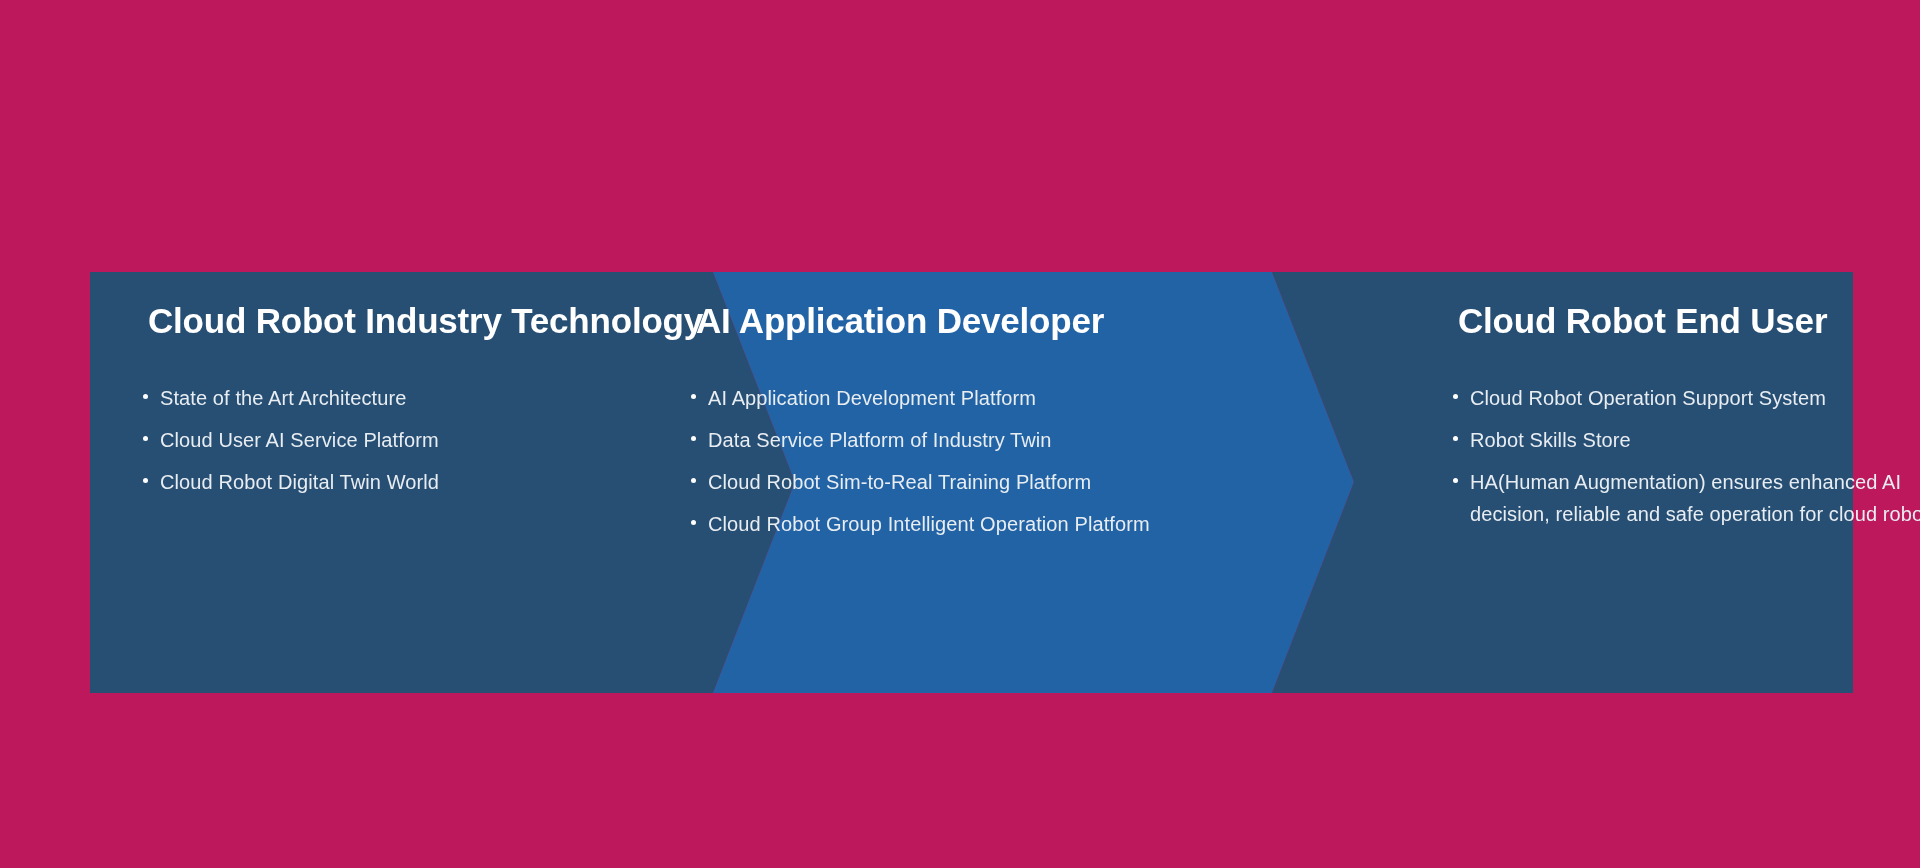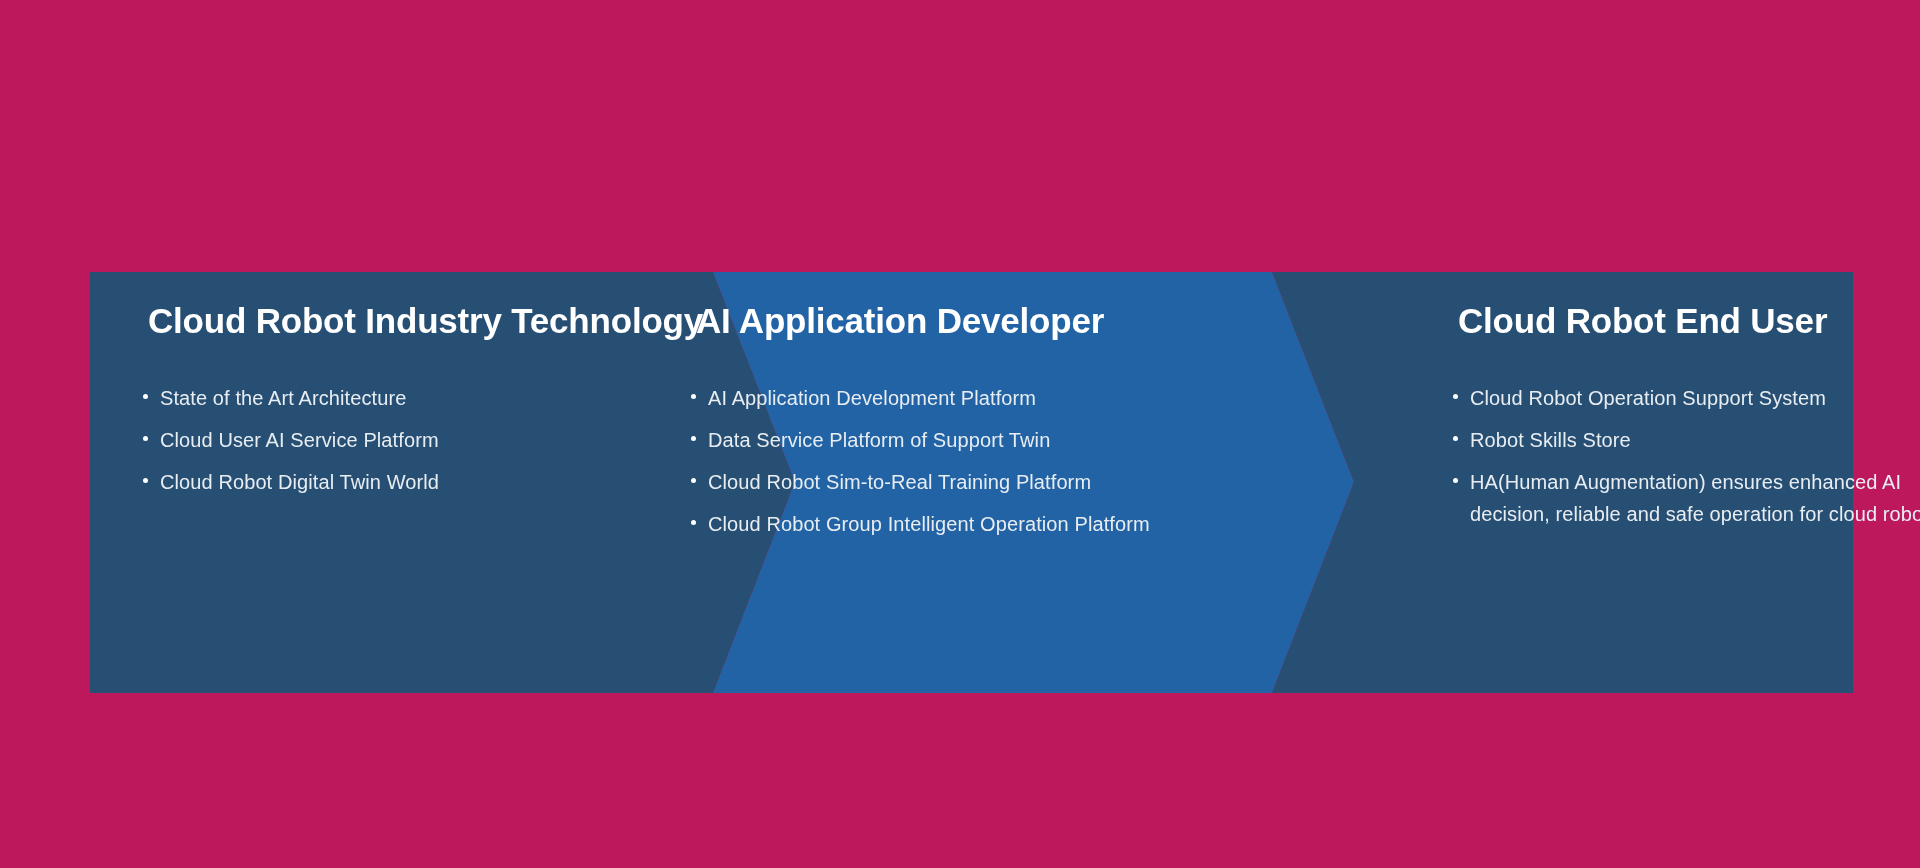--- a/index.html
+++ b/index.html
@@ -140,21 +140,21 @@
 
     <div class="panel" id="panel-2">
       <div class="panel-title" style="color: rgb(255, 255, 255);">AI Application Developer</div>
       <ul class="bullets">
         <li style="color: rgb(232, 237, 242);">
           <span class="dot" style="background: rgb(255, 255, 255);"></span>
           <span class="txt">AI Application Development Platform</span>
         </li>
         <li style="color: rgb(232, 237, 242);">
           <span class="dot" style="background: rgb(255, 255, 255);"></span>
-          <span class="txt">Data Service Platform of Support Twin</span>
+          <span class="txt">Data Service Platform of Industry Twin</span>
         </li>
         <li style="color: rgb(232, 237, 242);">
           <span class="dot" style="background: rgb(255, 255, 255);"></span>
           <span class="txt">Cloud Robot Sim-to-Real Training Platform</span>
         </li>
         <li style="color: rgb(232, 237, 242);">
           <span class="dot" style="background: rgb(255, 255, 255);"></span>
           <span class="txt">Cloud Robot Group Intelligent Operation Platform</span>
         </li>
       </ul>

